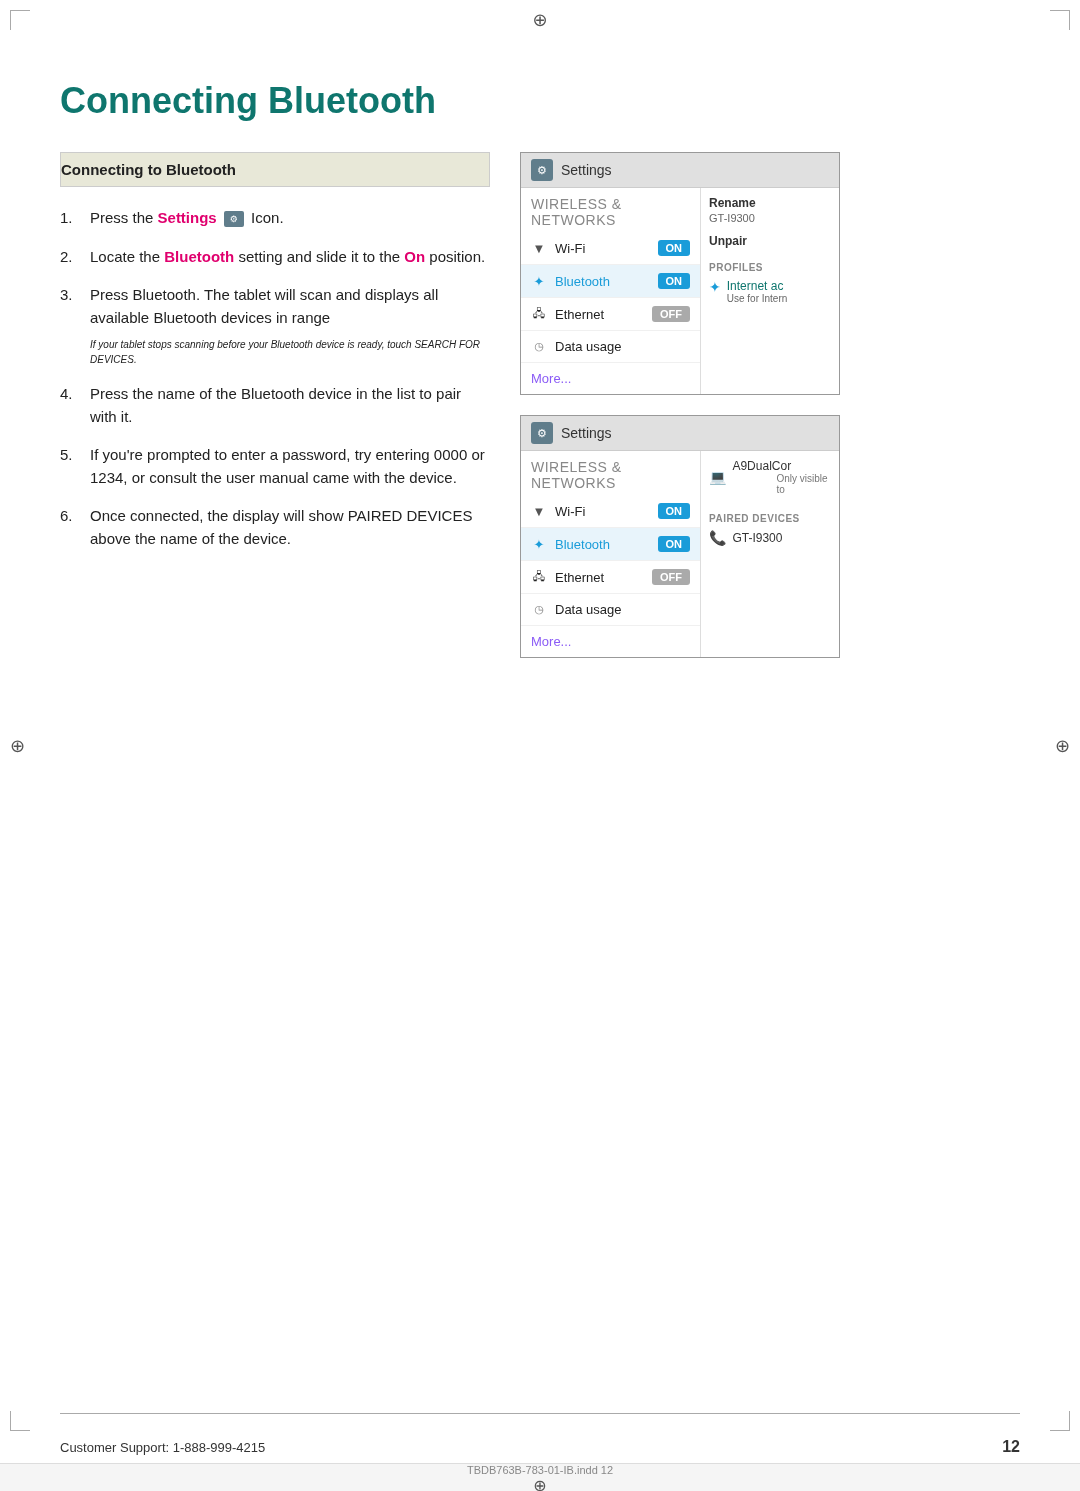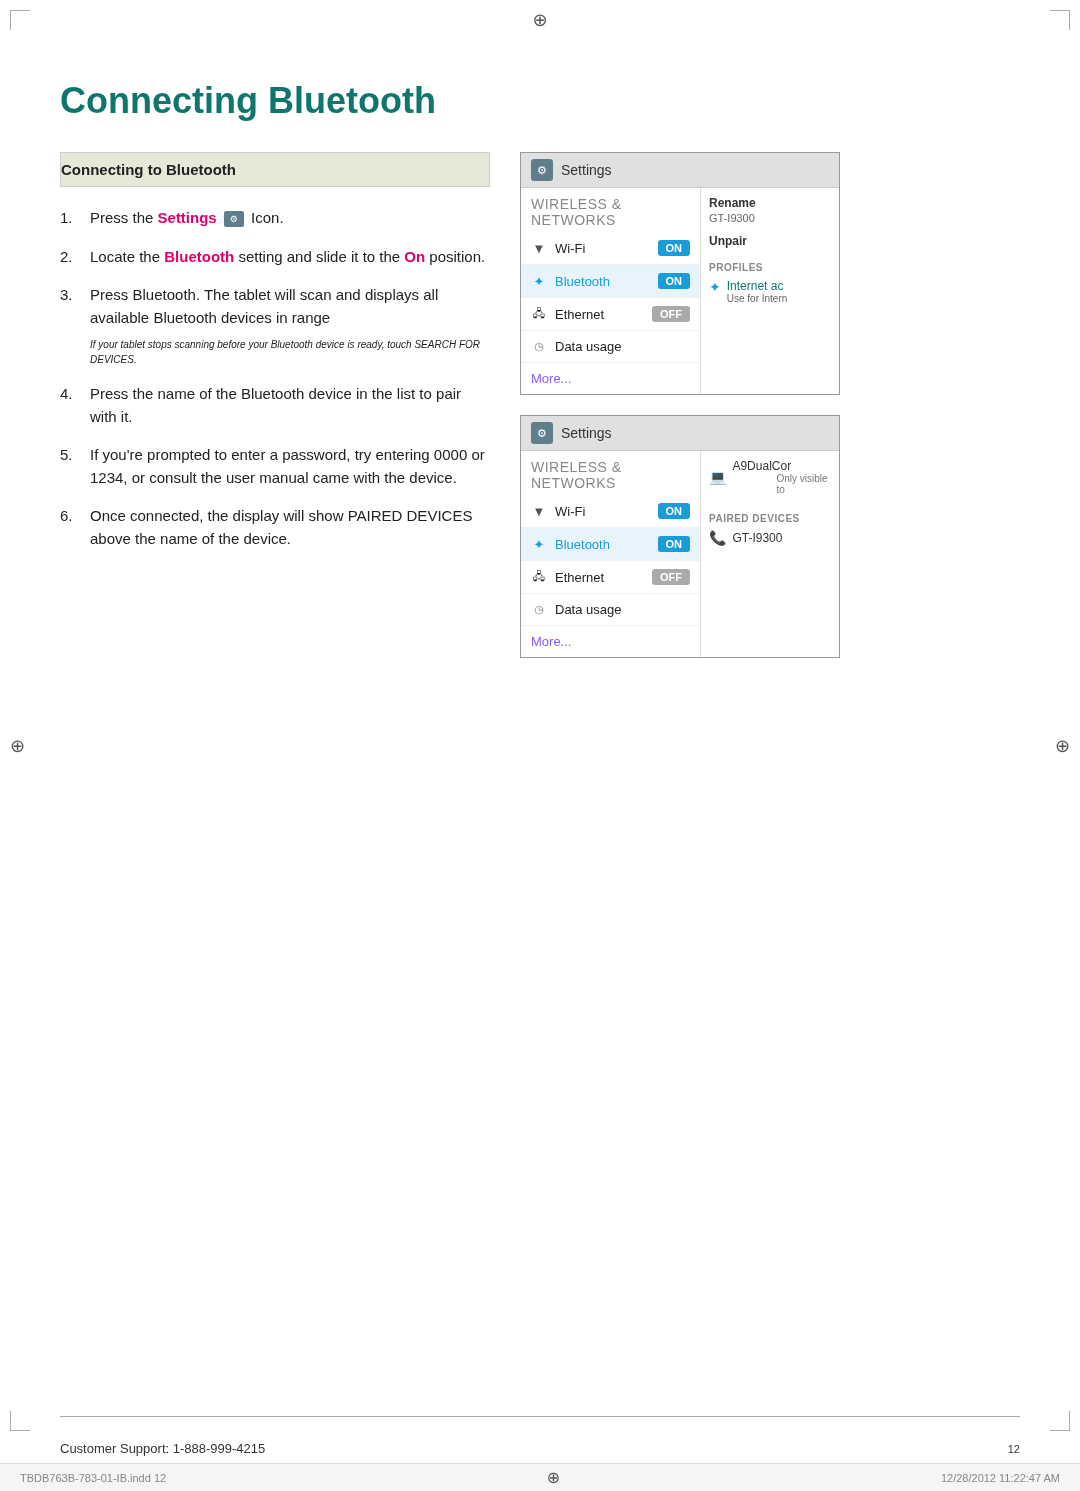--- a/index.html
+++ b/index.html
@@ -347,40 +347,41 @@
       border-top: 1px solid #aaa;
       padding-top: 24px;
     }
 
     .footer-left {
       font-size: 13px;
       color: #333;
     }
 
     .footer-right {
-      font-size: 11px;
+      font-size: 16px;
       color: #333;
-      font-weight: normal;
+      font-weight: bold;
     }
 
     
     .bottom-bar {
       position: absolute;
       bottom: 0;
       left: 0;
       right: 0;
       height: 28px;
       background: #f5f5f5;
       border-top: 1px solid #ddd;
       display: flex;
       justify-content: space-between;
       align-items: center;
       padding: 0 20px;
       font-size: 11px;
       color: #888;
+      flex-direction: column;
     }
 
     .center-crosshair-bottom {
       font-size: 16px;
       color: #555;
     }
 
     
     .left-crosshair {
       position: absolute;

